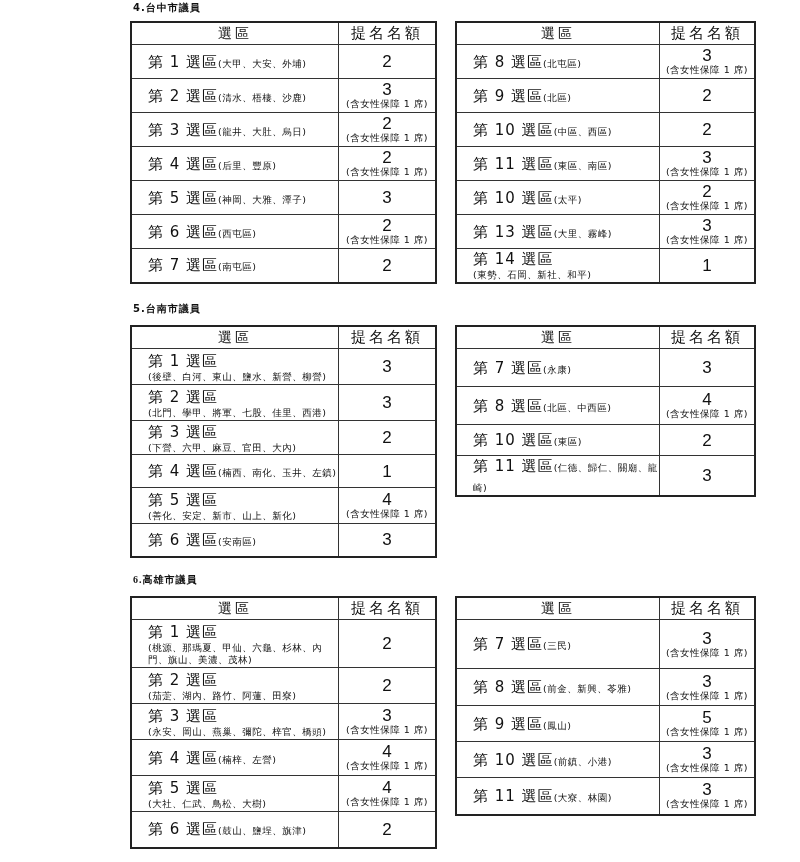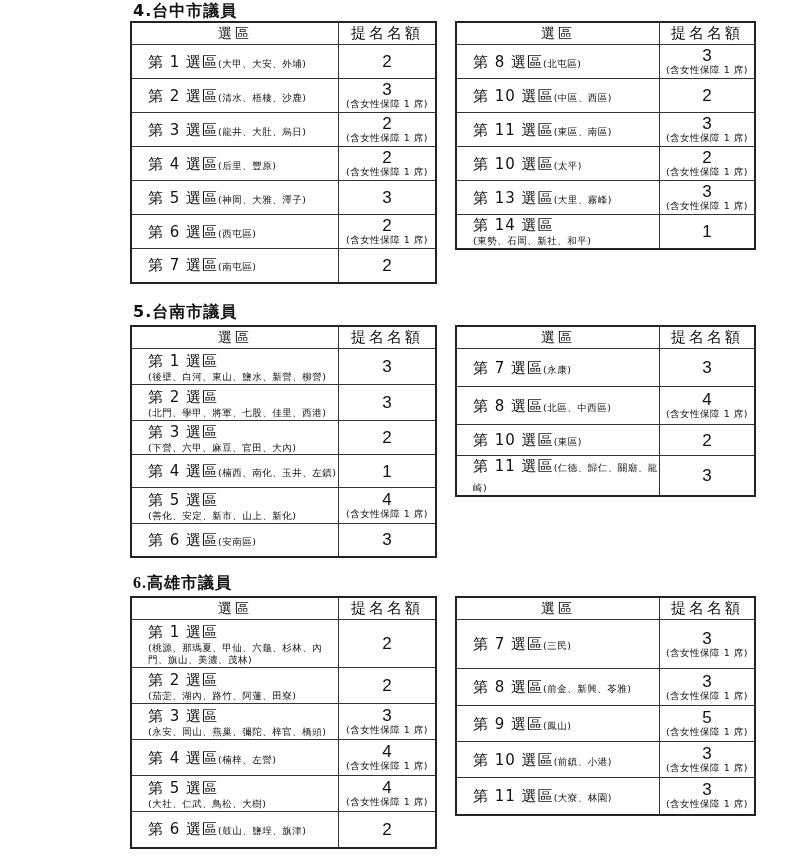--- a/index.html
+++ b/index.html
@@ -1,17 +1,17 @@
 <!DOCTYPE html>
 <html><head>
 <meta charset="utf-8">
 <style>
   html, body { margin:0; padding:0; background:#fff; }
   body { width:800px; height:862px; position:relative; overflow:hidden; font-family:"DejaVu Sans", sans-serif; color:#111; }
-  .section-title { position:absolute; font-size:16px; font-weight:bold; letter-spacing:1px;text-align:center; }
+  .section-title { position:absolute; font-size:10px; font-weight:bold; letter-spacing:1px;text-align:center; }
   table { position:absolute; border-collapse:collapse; border:2px solid #222; background:#fff; }
   td, th { border:1px solid #333; padding:0; vertical-align:middle; }
   th { font-weight:normal; font-size:14px; height:21px; letter-spacing:3px; }
   th.quota-h { font-size:15px; }
   td.district { padding-left:16px; text-align:left; }
   td.quota { text-align:center; }
   .dname { font-size:15px; letter-spacing:1px; }
   .areas { font-size:9.5px; letter-spacing:0.5px; }
   .areas.block { display:block; line-height:12px; }
   .num { font-family:"Liberation Sans", sans-serif; font-size:17px; display:block; line-height:17px; }
@@ -86,20 +86,26 @@
         <th class="quota-h">提名名額</th>
       </tr>
       <tr style="height:34px">
         <td class="district"><span class="dname">第 8 選區</span><span class="areas">(北屯區)</span></td>
         <td class="quota">
           <span class="num">3</span>
           <span class="note">(含女性保障 1 席)</span>
         </td>
       </tr>
       <tr style="height:34px">
+        <td class="district"><span class="dname">第 9 選區</span><span class="areas">(北區)</span></td>
+        <td class="quota">
+          <span class="num">2</span>
+        </td>
+      </tr>
+      <tr style="height:34px">
         <td class="district"><span class="dname">第 10 選區</span><span class="areas">(中區、西區)</span></td>
         <td class="quota">
           <span class="num">2</span>
         </td>
       </tr>
       <tr style="height:34px">
         <td class="district"><span class="dname">第 11 選區</span><span class="areas">(東區、南區)</span></td>
         <td class="quota">
           <span class="num">3</span>
           <span class="note">(含女性保障 1 席)</span>

